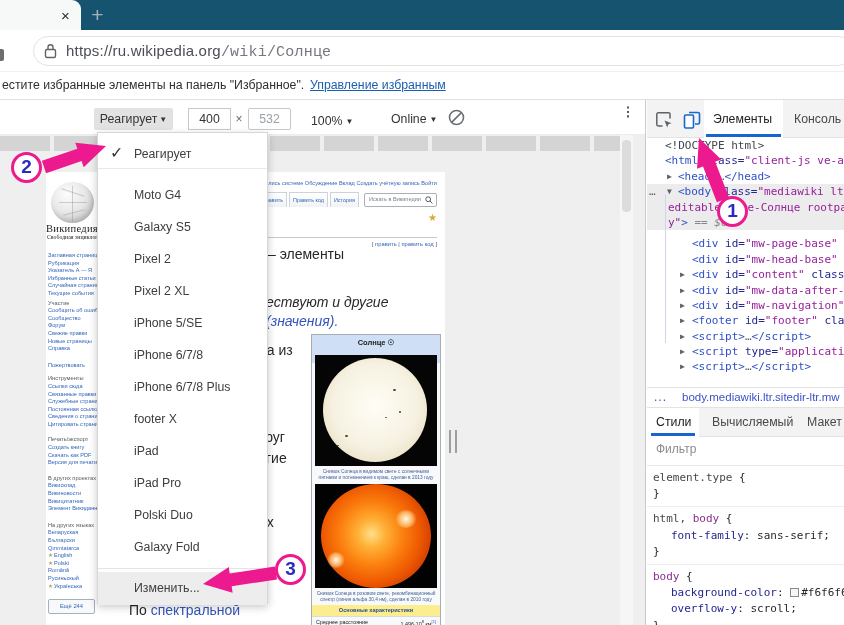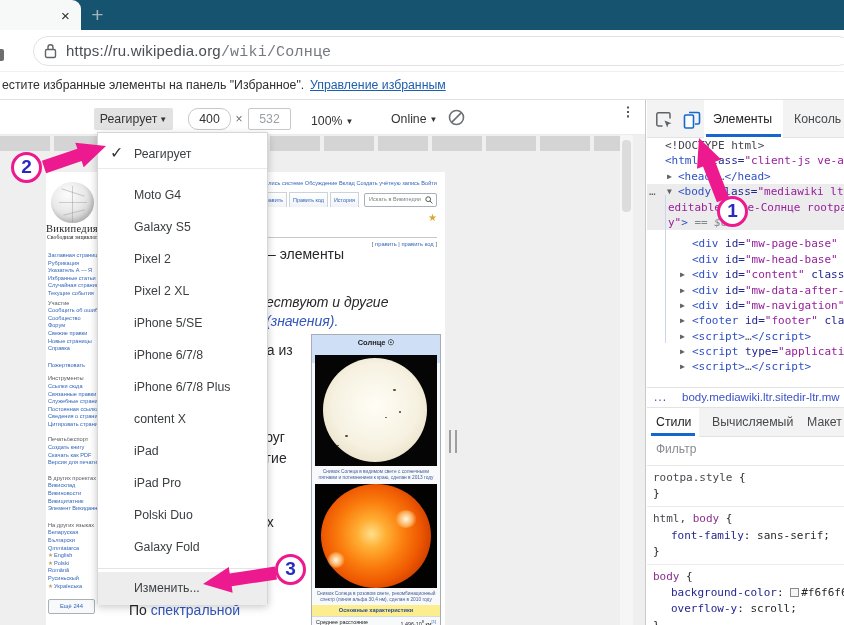--- a/index.html
+++ b/index.html
@@ -23,21 +23,21 @@
   .fav-text{left:2px;top:78px;font-size:12.3px;color:#303032;}
   .fav-link{left:310px;top:78px;font-size:12.3px;color:#1c5fb0;text-decoration:underline;}
 
   
   .emu{left:0;top:100px;width:645px;height:525px;background:#efefef;}
   .emu-toolbar{left:0;top:0;width:645px;height:35px;background:#fff;border-bottom:1px solid #ececec;}
   .mode-btn{left:94px;top:8px;width:79px;height:22px;background:#e2e2e2;border-radius:2px;
     font-size:12.3px;color:#333;line-height:22px;text-align:center;}
   .mode-btn .car{font-size:8px;vertical-align:1px;margin-left:2px;}
   .dim-w{left:188px;top:8px;width:43px;height:22px;border:1px solid #c9c9c9;background:#fff;
-    font-size:12.3px;color:#333;line-height:20px;text-align:center;border-radius:10px;}
+    font-size:12.3px;color:#333;line-height:20px;text-align:center;border-radius:0;}
   .dim-x{left:233px;top:8px;width:12px;height:22px;color:#6a6d70;font-size:12px;line-height:22px;text-align:center;}
   .dim-h{left:248px;top:8px;width:43px;height:22px;border:1px solid #c9c9c9;background:#fff;
     font-size:12.3px;color:#9aa0a6;line-height:20px;text-align:center;border-radius:2px;}
   .zoom-sel{left:311px;top:8px;height:22px;font-size:12.3px;color:#333;line-height:26px;text-align:right;}
   .net-sel{left:368px;top:8px;height:22px;font-size:12.3px;color:#333;line-height:22px;margin-left:23px;}
   .zoom-sel .car,.net-sel .car{font-size:8px;vertical-align:1px;margin-left:3px;}
   .block-icon{left:448px;top:9px;width:17px;height:17px;}
   .emu-menu{left:620px;top:8px;width:16px;height:22px;color:#4c4c4c;font-size:13px;line-height:7px;
     text-align:center;letter-spacing:0;font-weight:700;}
   .ruler{left:0;top:36px;width:620px;height:15px;
@@ -350,21 +350,21 @@
       <span class="dd-sel-label">Реагирует</span>
     </div>
     <div id="dd-list">
         <div class="dd-item">Moto G4</div>
         <div class="dd-item">Galaxy S5</div>
         <div class="dd-item">Pixel 2</div>
         <div class="dd-item">Pixel 2 XL</div>
         <div class="dd-item">iPhone 5/SE</div>
         <div class="dd-item">iPhone 6/7/8</div>
         <div class="dd-item">iPhone 6/7/8 Plus</div>
-        <div class="dd-item">content X</div>
+        <div class="dd-item">footer X</div>
         <div class="dd-item">iPad</div>
         <div class="dd-item">iPad Pro</div>
         <div class="dd-item">Polski Duo</div>
         <div class="dd-item">Galaxy Fold</div>
       </div>
     <div class="dd-sep"></div>
     <div class="dd-edit">Изменить...</div>
   </div>
 
   <div class="abs devtools">
@@ -411,21 +411,21 @@
       <div class="abs st-underline"></div>
       <span class="abs st-tab1">Стили</span>
       <span class="abs st-tab2">Вычисляемый</span>
       <span class="abs st-tab3">Макет</span>
     </div>
     <div class="abs st-filter">
       <span>Фильтр</span>
     </div>
     <div class="abs rules" id="css-rules">
         <div class="rule">
-          <div class="rline"><span class="tk-selg">rootpa.style</span><span class="tk-pu"> {</span></div>
+          <div class="rline"><span class="tk-selg">element.type</span><span class="tk-pu"> {</span></div>
           <div class="rline"><span class="tk-pu">}</span></div>
         </div>
         <div class="rule">
           <div class="rline"><span class="tk-selg">html,</span><span class="tk-sel"> body</span><span class="tk-pu"> {</span></div>
           <div class="rline ind"><span class="tk-p">font-family</span><span class="tk-pu">: </span><span class="tk-val">sans-serif;</span></div>
           <div class="rline"><span class="tk-pu">}</span></div>
         </div>
         <div class="rule">
           <div class="rline"><span class="tk-sel">body</span><span class="tk-pu"> {</span></div>
           <div class="rline ind"><span class="tk-p">background-color</span><span class="tk-pu">: </span><span class="swatch"></span><span class="tk-val">#f6f6f6</span></div>

